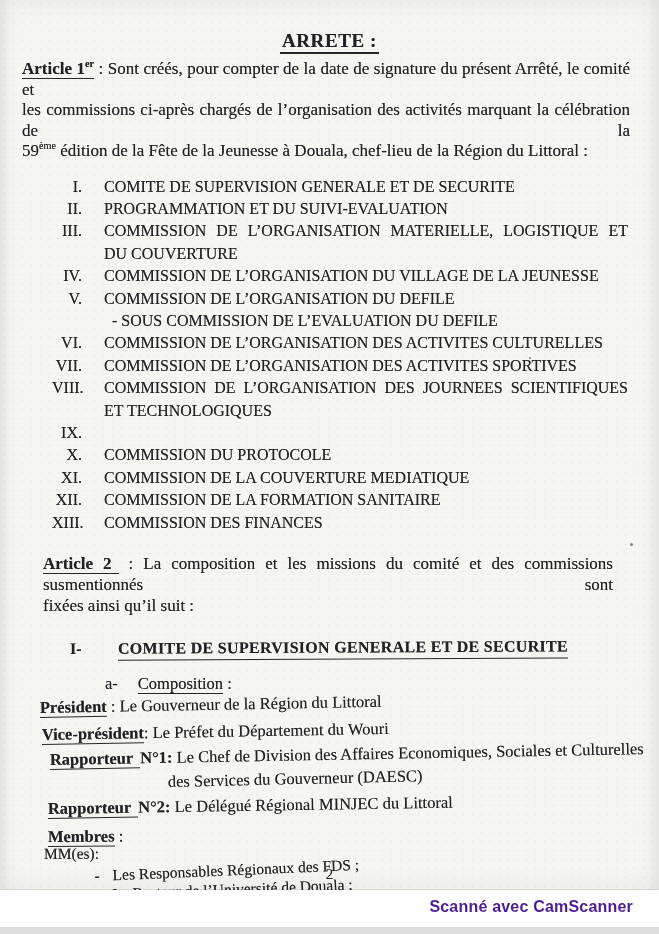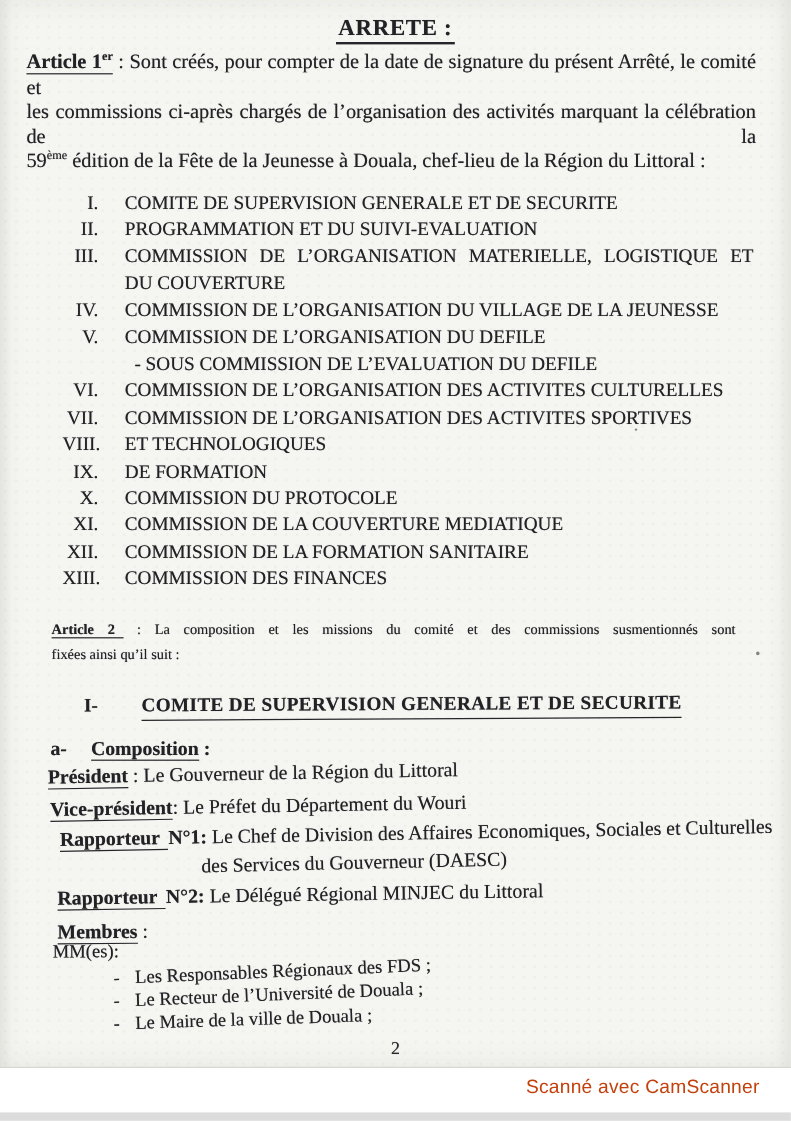--- a/index.html
+++ b/index.html
@@ -19,39 +19,39 @@
     box-shadow: inset 0 0 24px rgba(80,80,65,0.09);
     border-bottom:1px solid #d6d6d2;
     color:#222226;
     text-shadow:0 0 0.6px rgba(30,30,34,0.55);
   }
   .b { font-weight:bold; }
   .ul  { border-bottom:1.6px solid #26262a; }
   .ul-pad { padding-right:7px; }
   .sup { vertical-align:super; font-size:0.6em; line-height:0; }
 
-  .doc-title { text-align:center; padding-top:13px; font-size:19px; }
+  .doc-title { text-align:center; padding-top:30px; font-size:19px; }
   .doc-title span { font-weight:bold; letter-spacing:0.6px; border-bottom:2px solid #26262a; padding:0 2px 1px 2px; }
 
   .art1 { margin:7px 29px 0 22px; font-size:17px; line-height:20.5px; }
   .jline { text-align:justify; text-align-last:justify; }
 
   .clist { margin:14px 31px 0 52px; font-size:16px; line-height:22.4px; }
   .citem { display:flex; }
   .cnum  { flex:0 0 30px; width:30px; text-align:right; }
   .ctext { flex:1; margin-left:22px; }
   .csub  { margin-left:8px; }
 
-  .art2 { margin:19px 0 12px 43px; width:570px; font-size:12px; line-height:21px; }
+  .art2 { margin:19px 0 12px 43px; width:570px; font-size:17px; line-height:21px; }
 
   .sec-head { margin:24px 0 0 70px; display:flex; font-size:16px; font-weight:bold; transform:rotate(-0.3deg); transform-origin:0 100%; }
   .sec-num  { flex:0 0 28px; }
   .sec-title{ margin-left:20px; border-bottom:1.7px solid #26262a; padding-bottom:2px; letter-spacing:0.3px; }
 
-  .comp-label { margin:13px 0 0 42px; font-size:16.5px; font-weight:bold; }
+  .comp-label { margin:13px 0 0 105px; font-size:16.5px; font-weight:normal; }
   .comp-label .gap { padding-left:20px; }
 
   .crow { font-size:16.5px; line-height:20px; transform-origin:0 100%; }
   .r-pres { margin:4px 0 0 40px;  transform:rotate(-1.05deg); }
   .r-vice { margin:7px 0 0 42px;  transform:rotate(-1.0deg); }
   .r-rap1 { margin:5px 0 0 50px;  transform:rotate(-1.05deg); }
   .r-serv { margin:2px 0 0 168px; transform:rotate(-1.3deg); }
   .r-rap2 { margin:7px 0 0 48px;  transform:rotate(-0.9deg); }
   .r-memb { margin:8px 0 0 48px;  line-height:19px; transform:rotate(-0.4deg); }
   .r-mm   { margin:0 0 0 44px; font-size:15.5px; line-height:16px; transform:rotate(-0.4deg); }
@@ -65,21 +65,21 @@
   .mtext { margin-left:6px; }
 
   .page-num { position:absolute; top:866px; left:0; width:659px; text-align:center; font-size:15px; color:#2a2a2e; }
 
   .speck { position:absolute; background:rgba(40,40,40,0.55); border-radius:50%; }
   .speck1 { left:630px; top:543px; width:3px; height:3px; }
   .speck2 { left:529px; top:357px; width:2px; height:2px; }
 
   
   .cam-strip { position:absolute; top:890px; left:0; width:659px; height:37px; background:#ffffff; }
-  .cam-text  { text-align:right; padding:8px 26px 0 0; font-family:"Liberation Sans","DejaVu Sans",sans-serif; font-size:16px; color:#c2410c; letter-spacing:0.2px; }
+  .cam-text  { text-align:right; padding:8px 26px 0 0; font-family:"Liberation Sans","DejaVu Sans",sans-serif; font-size:16px; color:#4c1d95; letter-spacing:0.2px;font-weight:bold; }
   .bottom-bar { position:absolute; top:927px; left:0; width:659px; height:7px; background:#dcdcdc; }
 </style>
 </head>
 <body>
 
 <div class="page">
 
   <div class="doc-title">
     <span>ARRETE :</span>
   </div>
@@ -131,27 +131,27 @@
     </div>
     <div class="citem">
       <div class="cnum">VII.</div>
       <div class="ctext">
           <div>COMMISSION DE L’ORGANISATION DES ACTIVITES SPORTIVES</div>
         </div>
     </div>
     <div class="citem">
       <div class="cnum">VIII.</div>
       <div class="ctext">
+          <div class="jline">COMMISSION DE L’ORGANISATION DES JOURNEES SCIENTIFIQUES</div>
           <div>ET TECHNOLOGIQUES</div>
         </div>
     </div>
     <div class="citem">
       <div class="cnum">IX.</div>
       <div class="ctext">
-          <div>DE FORMATION</div>
         </div>
     </div>
     <div class="citem">
       <div class="cnum">X.</div>
       <div class="ctext">
           <div>COMMISSION DU PROTOCOLE</div>
         </div>
     </div>
     <div class="citem">
       <div class="cnum">XI.</div>

